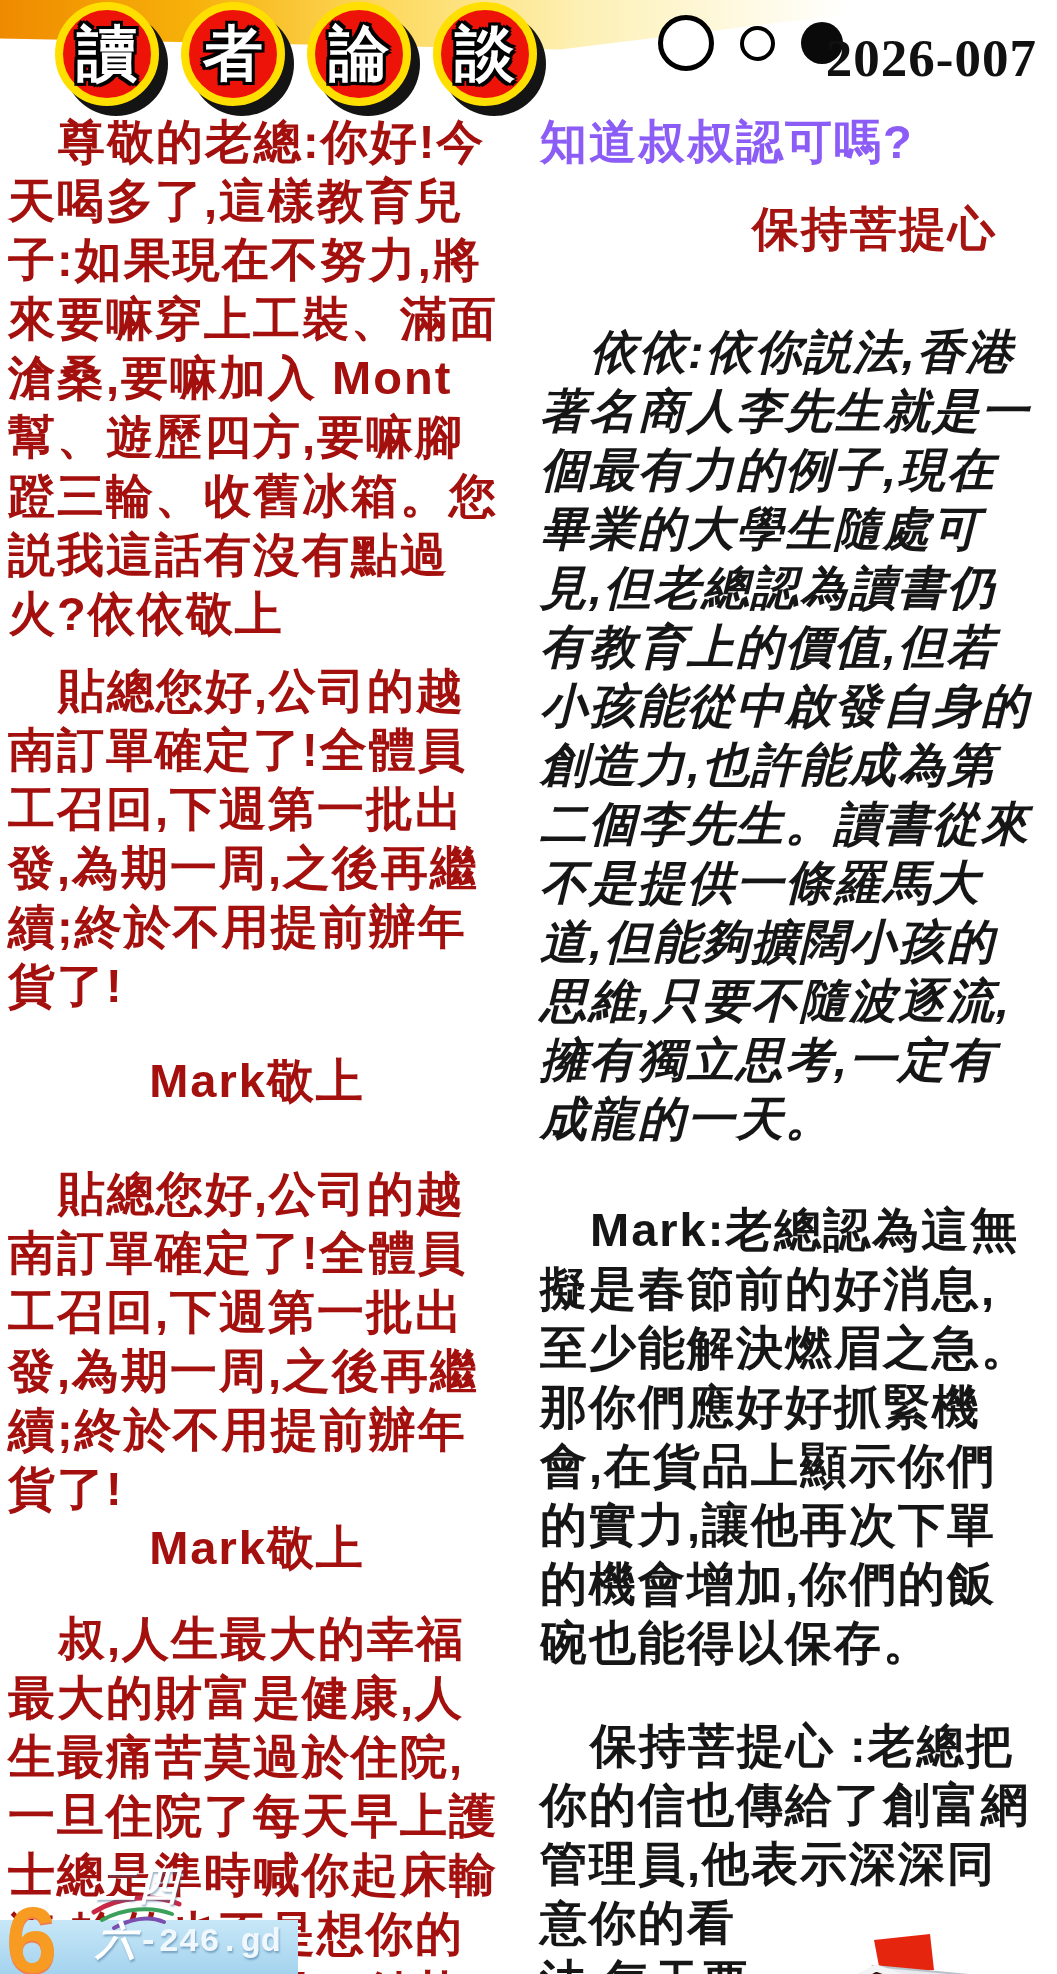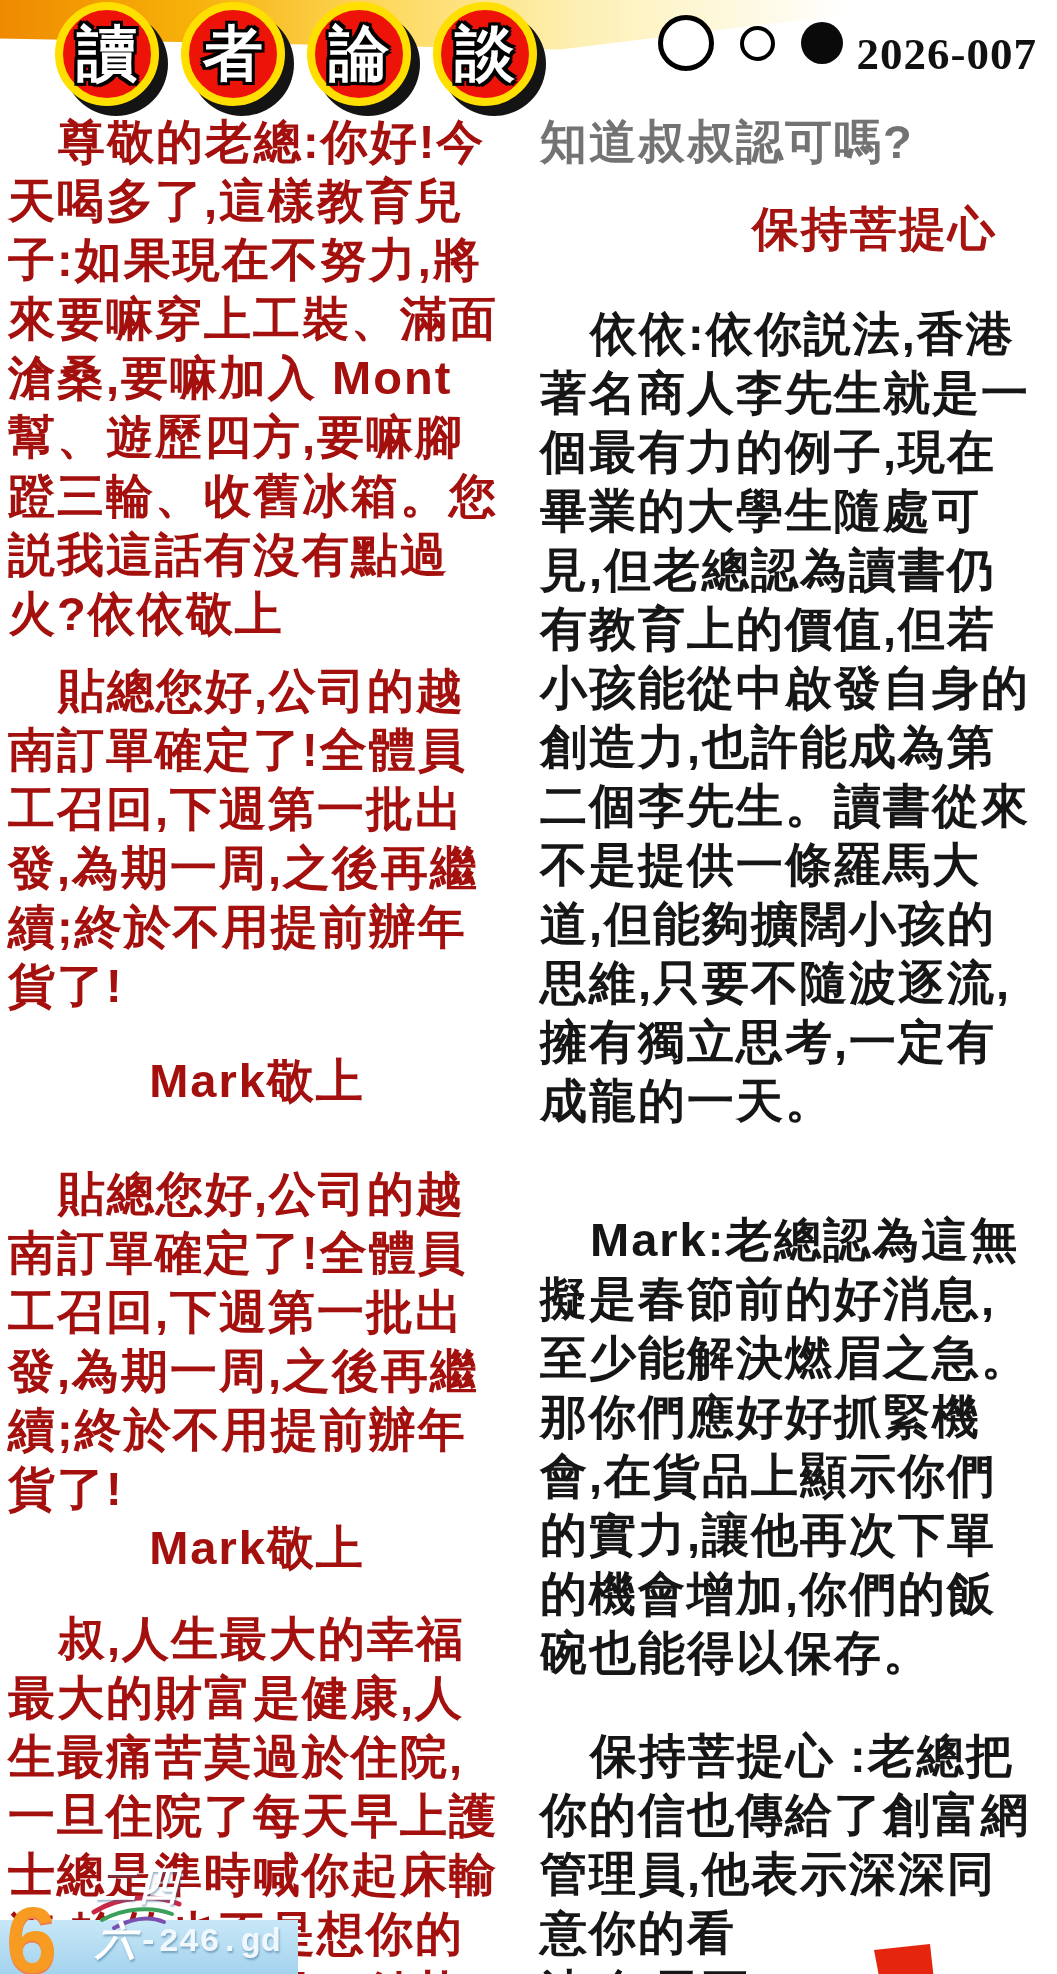--- a/index.html
+++ b/index.html
@@ -35,40 +35,40 @@
   .dots-row{
     position:absolute;left:658px;top:14px;height:58px;
     display:flex;align-items:center;gap:26px;
   }
   .dot-big{width:46px;height:46px;border:5px solid #000;border-radius:50%;background:#fff;}
   .dot-small{width:27px;height:27px;border:4px solid #000;border-radius:50%;background:#fff;}
   .dot-black{width:42px;height:42px;border-radius:50%;background:#0a0a0a;}
   .issue-no{
     position:absolute;top:28px;right:20px;
     font-family:"Liberation Serif","DejaVu Serif",serif;
-    font-weight:bold;font-size:45px;color:#111;letter-spacing:1px;
+    font-weight:bold;font-size:53px;color:#111;letter-spacing:1px;
   }
   
   .col{position:absolute;top:112px;font-size:47px;line-height:59px;
        font-weight:bold;letter-spacing:2px;word-break:break-all;}
   .col-left{left:8px;width:502px;}
   .col-right{left:540px;width:505px;}
   .para{margin:0;}
   .indent{text-indent:50px;}
   .red{color:#a3100e;}
-  .red-bright{color:#737373;}
+  .red-bright{color:#8b5cf6;}
   .red-deep{color:#a51410;}
   .black{color:#161616;}
   .sig{text-align:center;padding-right:4px;}
   .mt-half{margin-top:18px;}
   .mt-sig{margin-top:36px;}
   .mt-para{margin-top:54px;}
   .mt-p4{margin-top:32px;}
-  .mt-r3{margin-top:46px;}
-  .mt-r4{margin-top:80px;}
+  .mt-r3{margin-top:64px;font-style:italic;}
+  .mt-r4{margin-top:52px;}
   .mt-r5{margin-top:44px;}
   .sig-right-pad{text-align:right;padding-right:48px;margin-top:28px;}
   
   .mb-spacer{float:right;width:0;height:218px;}
   .mailbox-float{float:right;clear:right;width:283px;height:270px;margin-left:6px;}
   
   .watermark{
     position:absolute;left:0;bottom:0;width:298px;height:54px;
     background:linear-gradient(180deg,#c7e7f7 0%,#a4d3ee 100%);
   }

